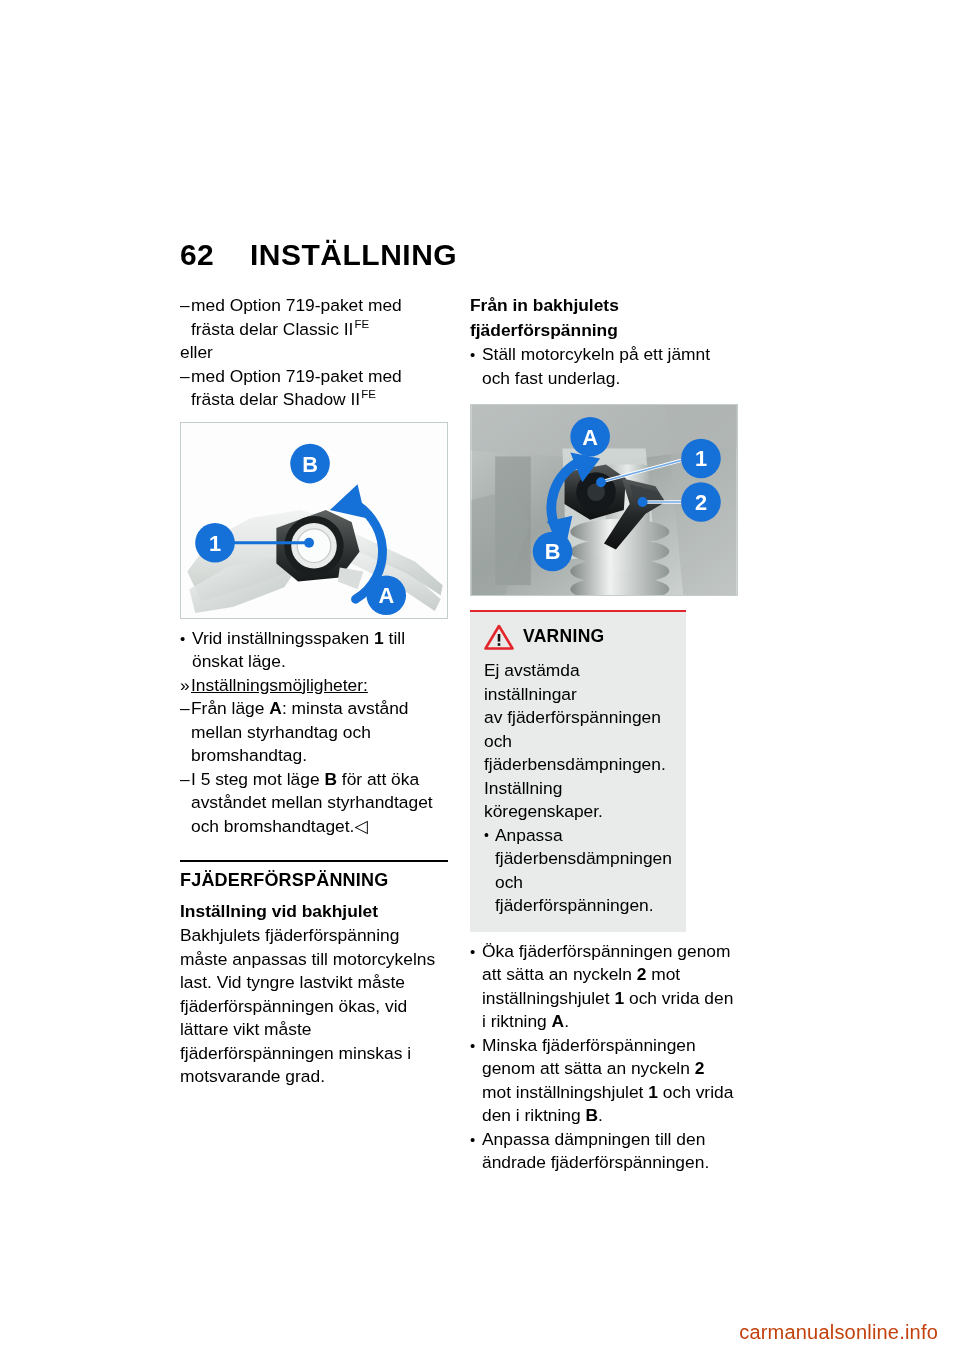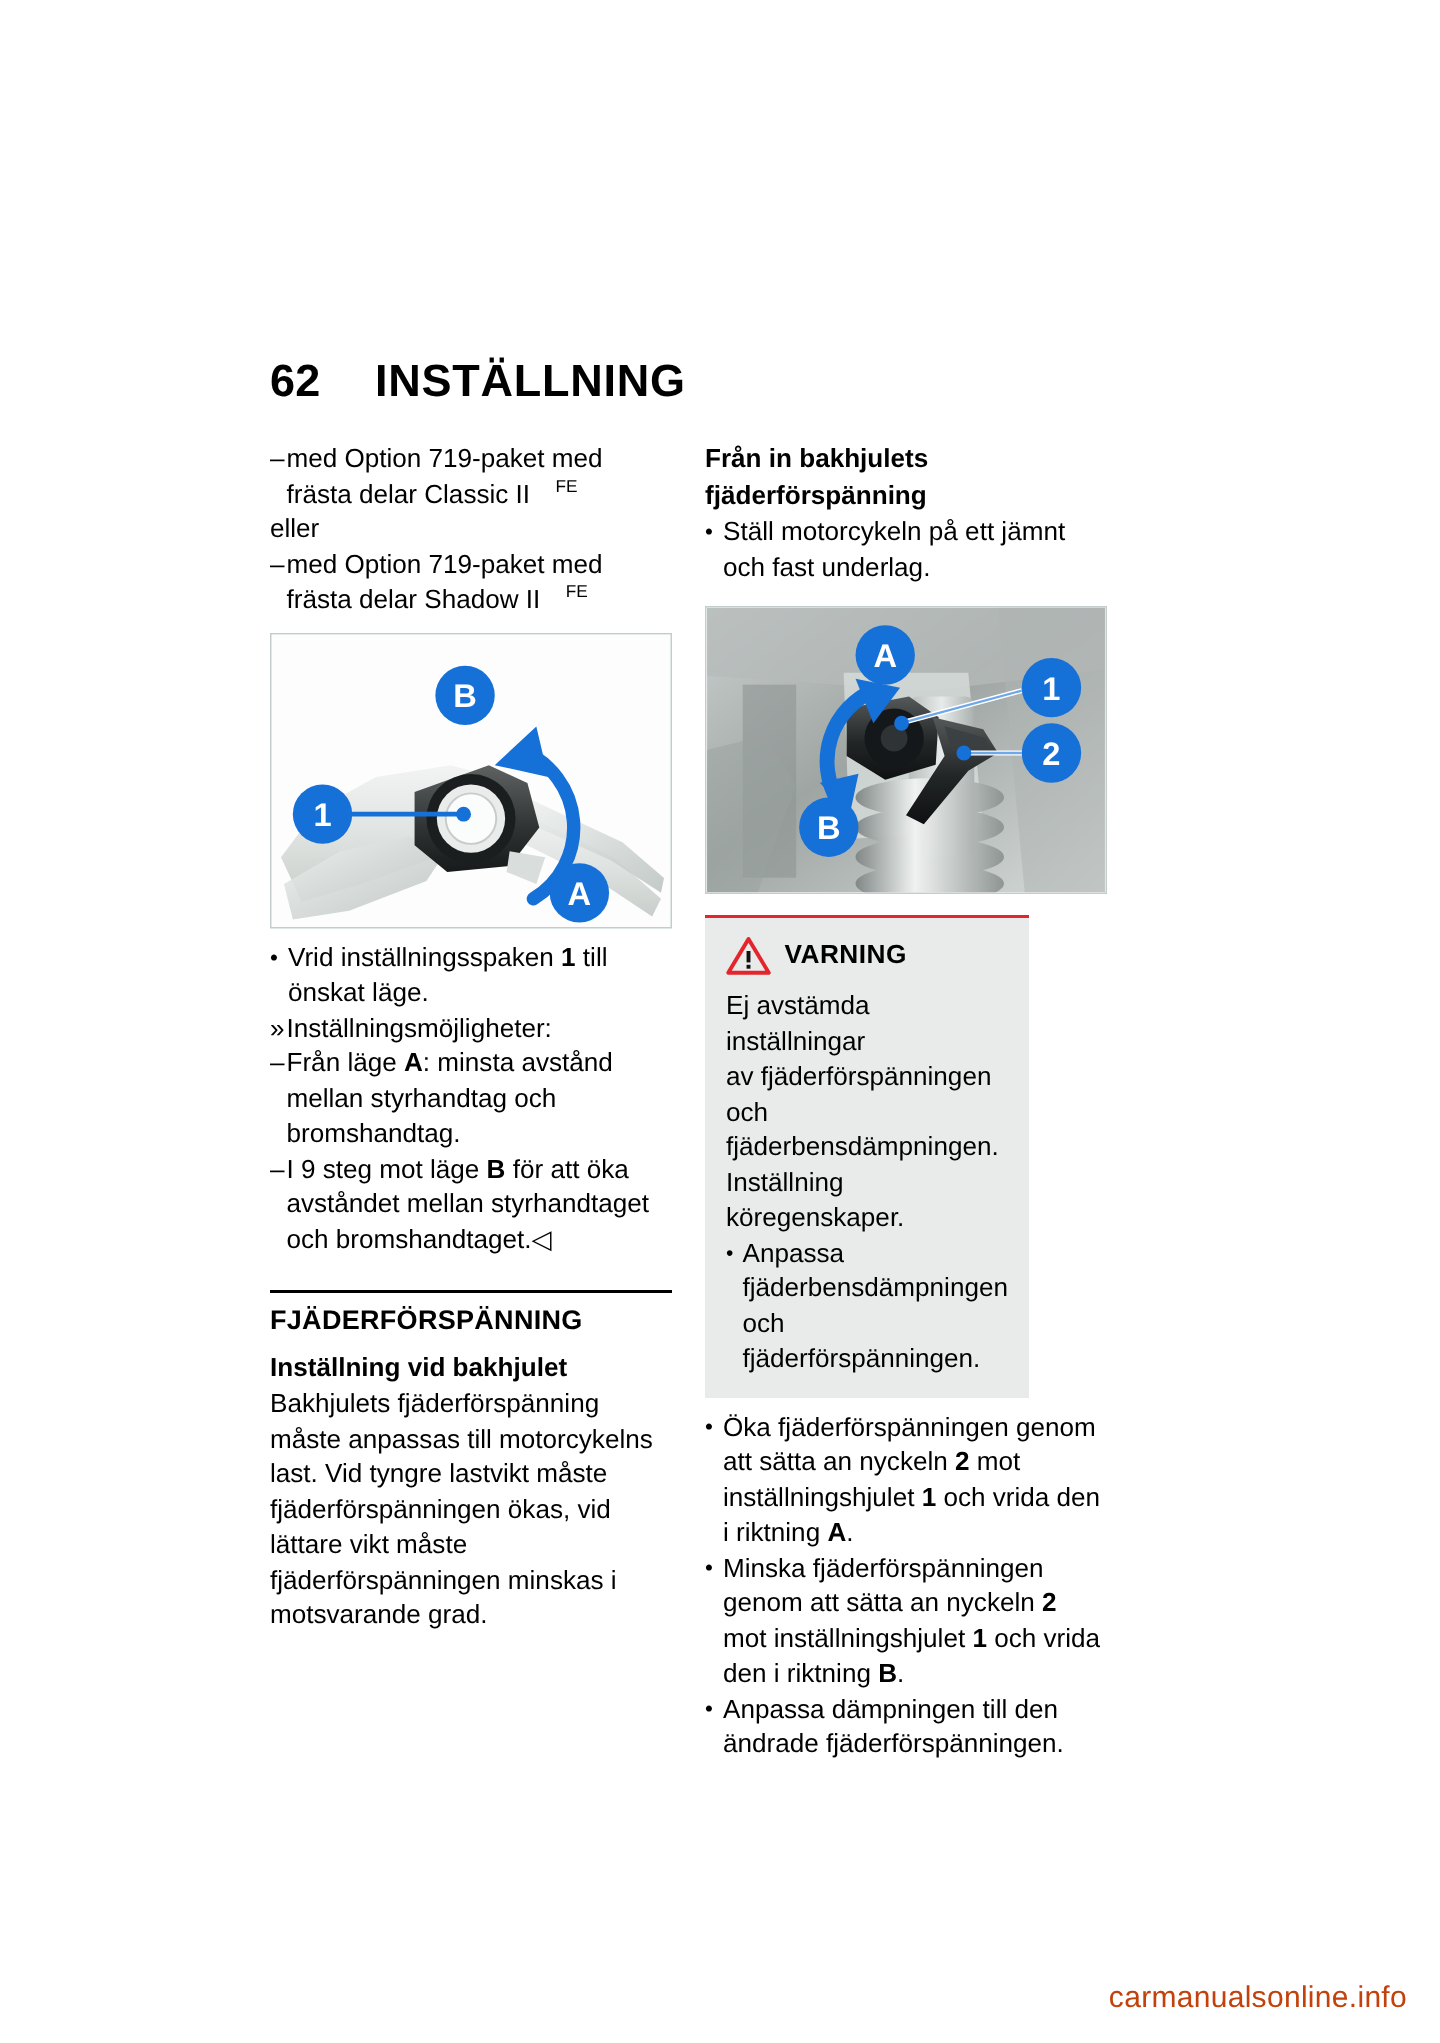--- a/index.html
+++ b/index.html
@@ -76,29 +76,29 @@
   .bullet-body { flex: 1 1 auto; }
 
   .guillemet-item {
     display: flex;
     margin: 0;
   }
   .guillemet-mark {
     width: 11px;
     flex: 0 0 11px;
   }
-  .guillemet-body { flex: 1 1 auto; }
+  .guillemet-body { flex: 1 1 auto; text-decoration: underline; }
 
   .plain-line { margin: 0; }
 
   sup.fe {
     font-size: 11.5px;
     vertical-align: super;
     line-height: 0;
-    margin-left: 17px;
+    margin-left: 1px;
   }
 
   b, .b { font-weight: bold; }
 
   
   .figure {
     border: 1px solid #c3cdcd;
     background: #ffffff;
     box-sizing: border-box;
     overflow: hidden;
@@ -284,21 +284,21 @@
         <span class="guillemet-body">Inställningsmöjligheter:</span>
       </div>
 
       <div class="dash-item">
         <span class="dash-mark">–</span>
         <span class="dash-body"><span>Från läge </span><b>A</b><span>: minsta avstånd mellan styrhandtag och bromshandtag.</span></span>
       </div>
 
       <div class="dash-item">
         <span class="dash-mark">–</span>
-        <span class="dash-body"><span>I 9 steg mot läge </span><b>B</b><span> för att öka avståndet mellan styrhandtaget och bromshandtaget.◁</span></span>
+        <span class="dash-body"><span>I 5 steg mot läge </span><b>B</b><span> för att öka avståndet mellan styrhandtaget och bromshandtaget.◁</span></span>
       </div>
 
     </div>
 
     <hr class="section-rule">
     <div class="section-heading">FJÄDERFÖRSPÄNNING</div>
     <div class="sub-heading">Inställning vid bakhjulet</div>
     <p class="para">Bakhjulets fjäderförspänning måste anpassas till motorcykelns last. Vid tyngre lastvikt måste fjäderförspänningen ökas, vid lättare vikt måste fjäderförspänningen minskas i motsvarande grad.</p>
 
   </div>

